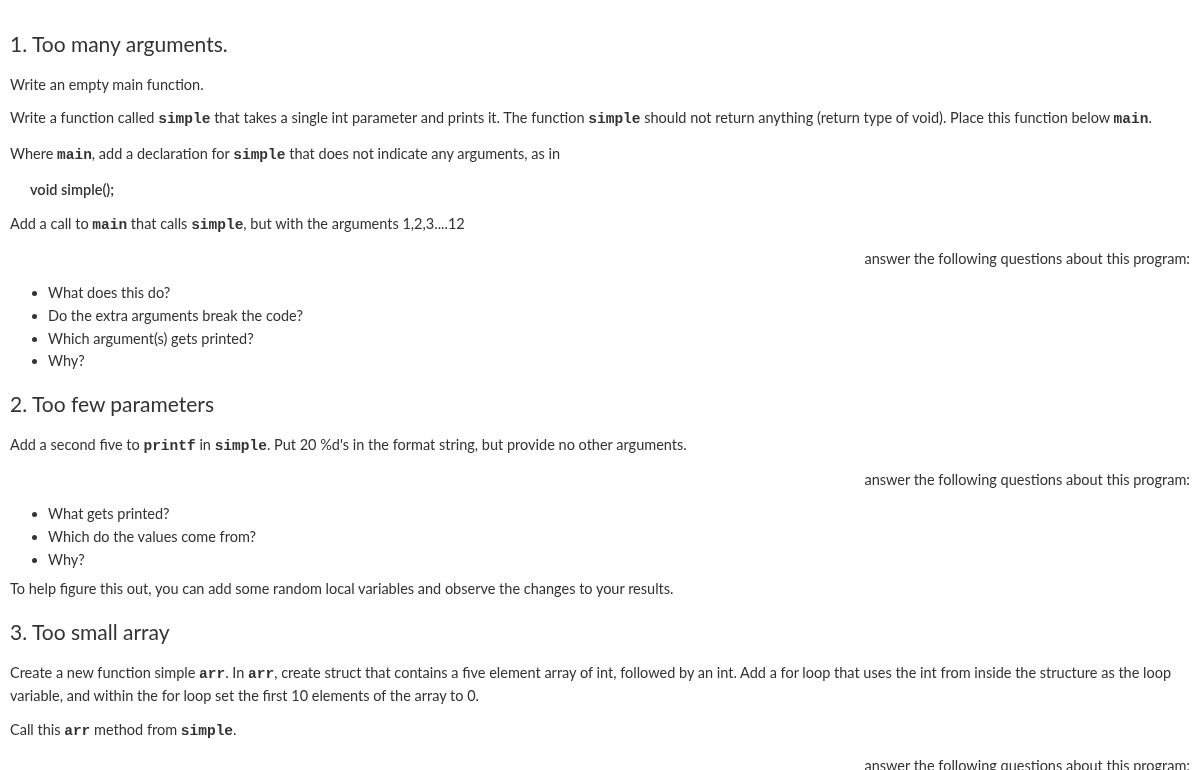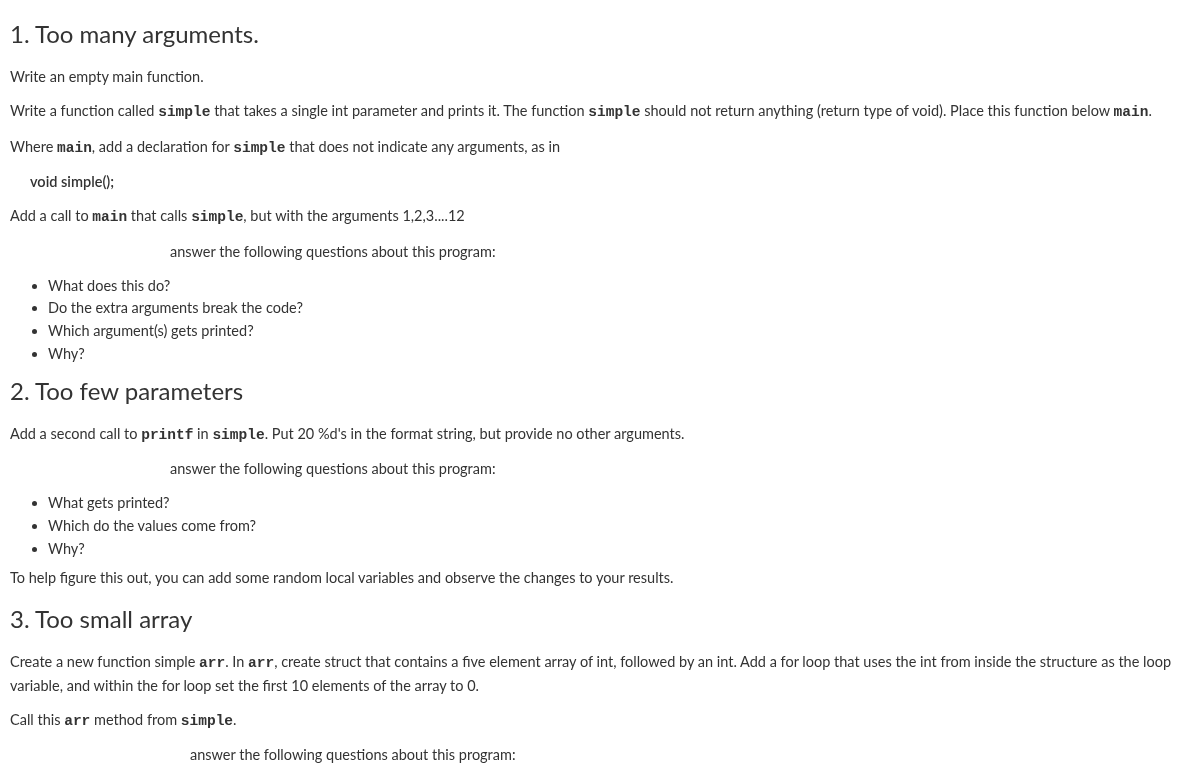--- a/index.html
+++ b/index.html
@@ -9,36 +9,37 @@
     }
     body {
       font-family: 'Segoe UI', 'Lato', -apple-system, BlinkMacSystemFont, sans-serif;
       font-size: 14.5px;
       color: #333;
       padding: 12px 10px;
       line-height: 1.5;
       background: #fff;
     }
     h2 {
-      font-size: 24px;
+      font-size: 21px;
       font-weight: 400;
       color: #333;
       margin-bottom: 14px;
-      margin-top: 4px;
+      margin-top: 16px;
     }
     p {
       margin-bottom: 12px;
       color: #333;
     }
     p.indented {
       padding-left: 20px;
       font-weight: 600;
     }
     p.indented-center {
       padding-left: 160px;
+      text-align: right;
     }
     ul {
       list-style: disc;
       padding-left: 38px;
       margin-bottom: 8px;
     }
     li {
       margin-bottom: 1px;
       color: #333;
     }
@@ -73,21 +74,21 @@
 <ul>
   <li>What does this do?</li>
   <li>Do the extra arguments break the code?</li>
   <li>Which argument(s) gets printed?</li>
   <li>Why?</li>
 </ul>
 
 <h2>2. Too few parameters</h2>
 
 <p>
-  <span>Add a second call to </span><b>printf</b><span> in </span><b>simple</b><span>. Put 20 %d's in the format string, but provide no other arguments.</span>
+  <span>Add a second five to </span><b>printf</b><span> in </span><b>simple</b><span>. Put 20 %d's in the format string, but provide no other arguments.</span>
 </p>
 
 <p class="indented-center">answer the following questions about this program:</p>
 
 <ul>
   <li>What gets printed?</li>
   <li>Which do the values come from?</li>
   <li>Why?</li>
 </ul>
 

